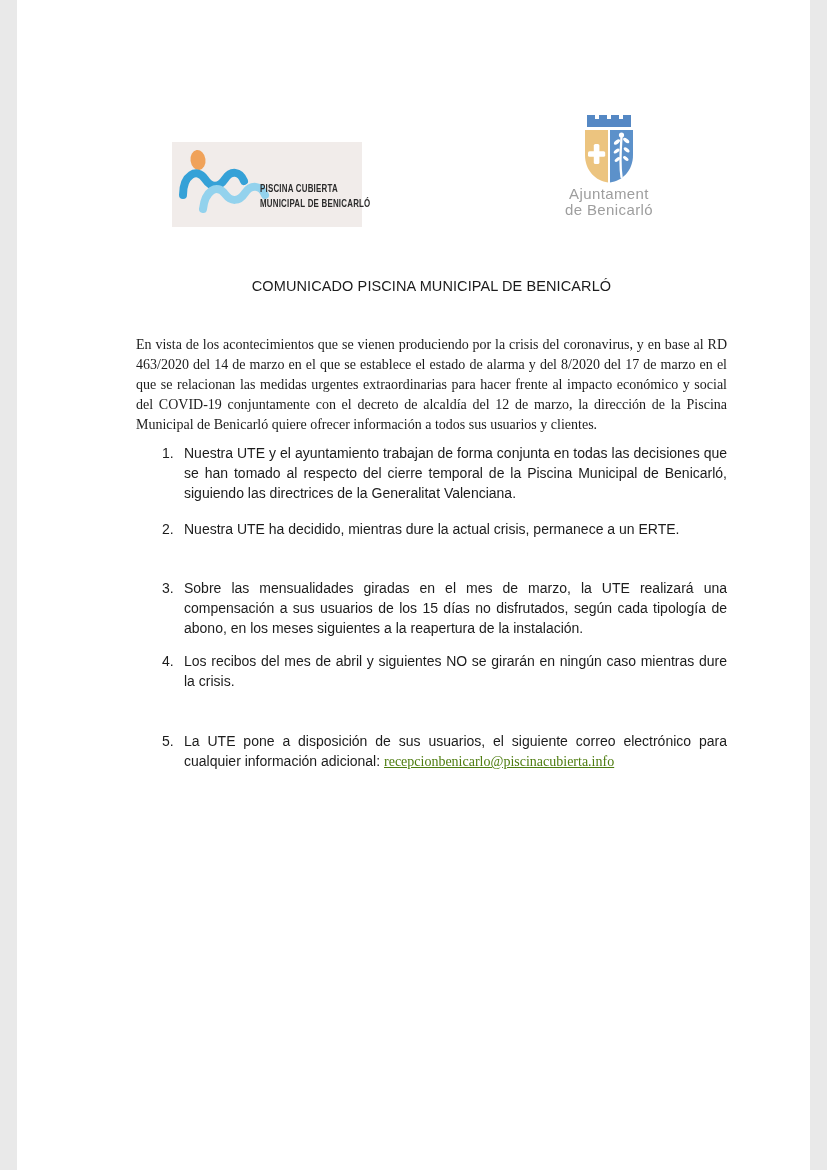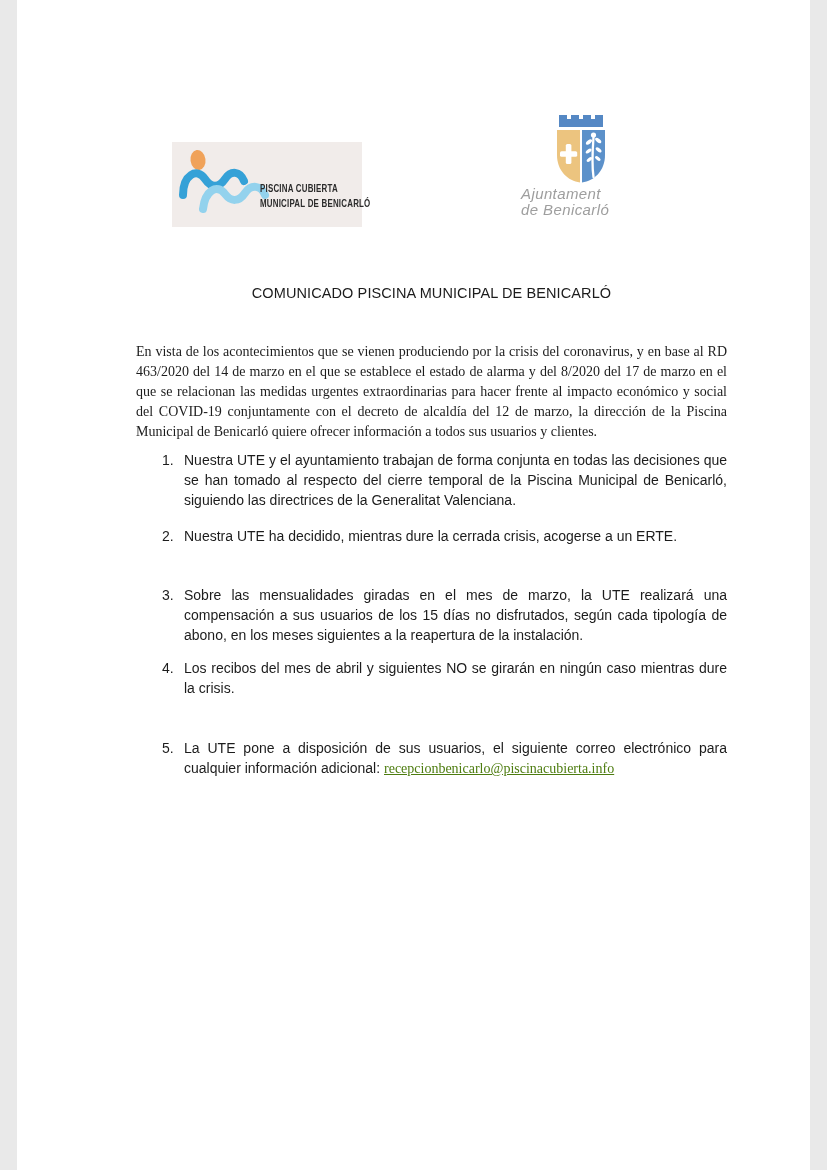--- a/index.html
+++ b/index.html
@@ -29,44 +29,43 @@
     font-size: 11px;
     line-height: 15px;
     color: #2b2b2b;
     letter-spacing: 0.3px;
     transform: scaleX(0.72);
     transform-origin: left top;
     white-space: nowrap;
   }
   .ajuntament-logo {
     position: absolute;
-    left: 504px; top: 113px;
+    left: 532px; top: 113px;
     width: 120px; height: 110px;
-    text-align: left;
-    font-style: italic;
+    text-align: center;
   }
   .ajuntament-logo svg { display: block; margin: 0 auto; }
   .ajuntament-name {
     margin-top: 3px;
     font-size: 15px;
     line-height: 15.5px;
     color: #9e9e9e;
     letter-spacing: 0.4px;
   }
 
   
   .content {
     position: absolute;
     left: 119px; top: 271px;
     width: 591px;
     font-size: 14px;
     line-height: 20px;
   }
   .doc-title {
-    margin: 12px;
+    margin: 5px;
     font-size: 14.5px;
     font-weight: 400;
     line-height: 20px;
     text-align: center;
     letter-spacing: 0.1px;
   }
   .para { margin: 0; text-align: justify; font-family: Liberation Serif, serif; }
   .p1 { margin-top: 39px; }
   .p2 { margin-top: 5px; }
   .li { display: flex; }
@@ -133,21 +132,21 @@
     <p class="para p1">En vista de los acontecimientos que se vienen produciendo por la crisis del coronavirus, y en base al RD 463/2020 del 14 de marzo en el que se establece el estado de alarma y del 8/2020 del 17 de marzo en el que se relacionan las medidas urgentes extraordinarias para hacer frente al impacto económico y social del COVID-19 conjuntamente con el decreto de alcaldía del 12 de marzo, la dirección de la Piscina Municipal de Benicarló quiere ofrecer información a todos sus usuarios y clientes.</p>
 
 
     <div class="li li1">
       <span class="num">1.</span>
       <div class="litext">Nuestra UTE y el ayuntamiento trabajan de forma conjunta en todas las decisiones que se han tomado al respecto del cierre temporal de la Piscina Municipal de Benicarló, siguiendo las directrices de la Generalitat Valenciana.</div>
     </div>
 
     <div class="li li2">
       <span class="num">2.</span>
-      <div class="litext">Nuestra UTE ha decidido, mientras dure la cerrada crisis, acogerse a un ERTE.</div>
+      <div class="litext">Nuestra UTE ha decidido, mientras dure la actual crisis, permanece a un ERTE.</div>
     </div>
 
     <div class="li li3">
       <span class="num">3.</span>
       <div class="litext">Sobre las mensualidades giradas en el mes de marzo, la UTE realizará una compensación a sus usuarios de los 15 días no disfrutados, según cada tipología de abono, en los meses siguientes a la reapertura de la instalación.</div>
     </div>
 
     <div class="li li4">
       <span class="num">4.</span>
       <div class="litext">Los recibos del mes de abril y siguientes NO se girarán en ningún caso mientras dure la crisis.</div>

